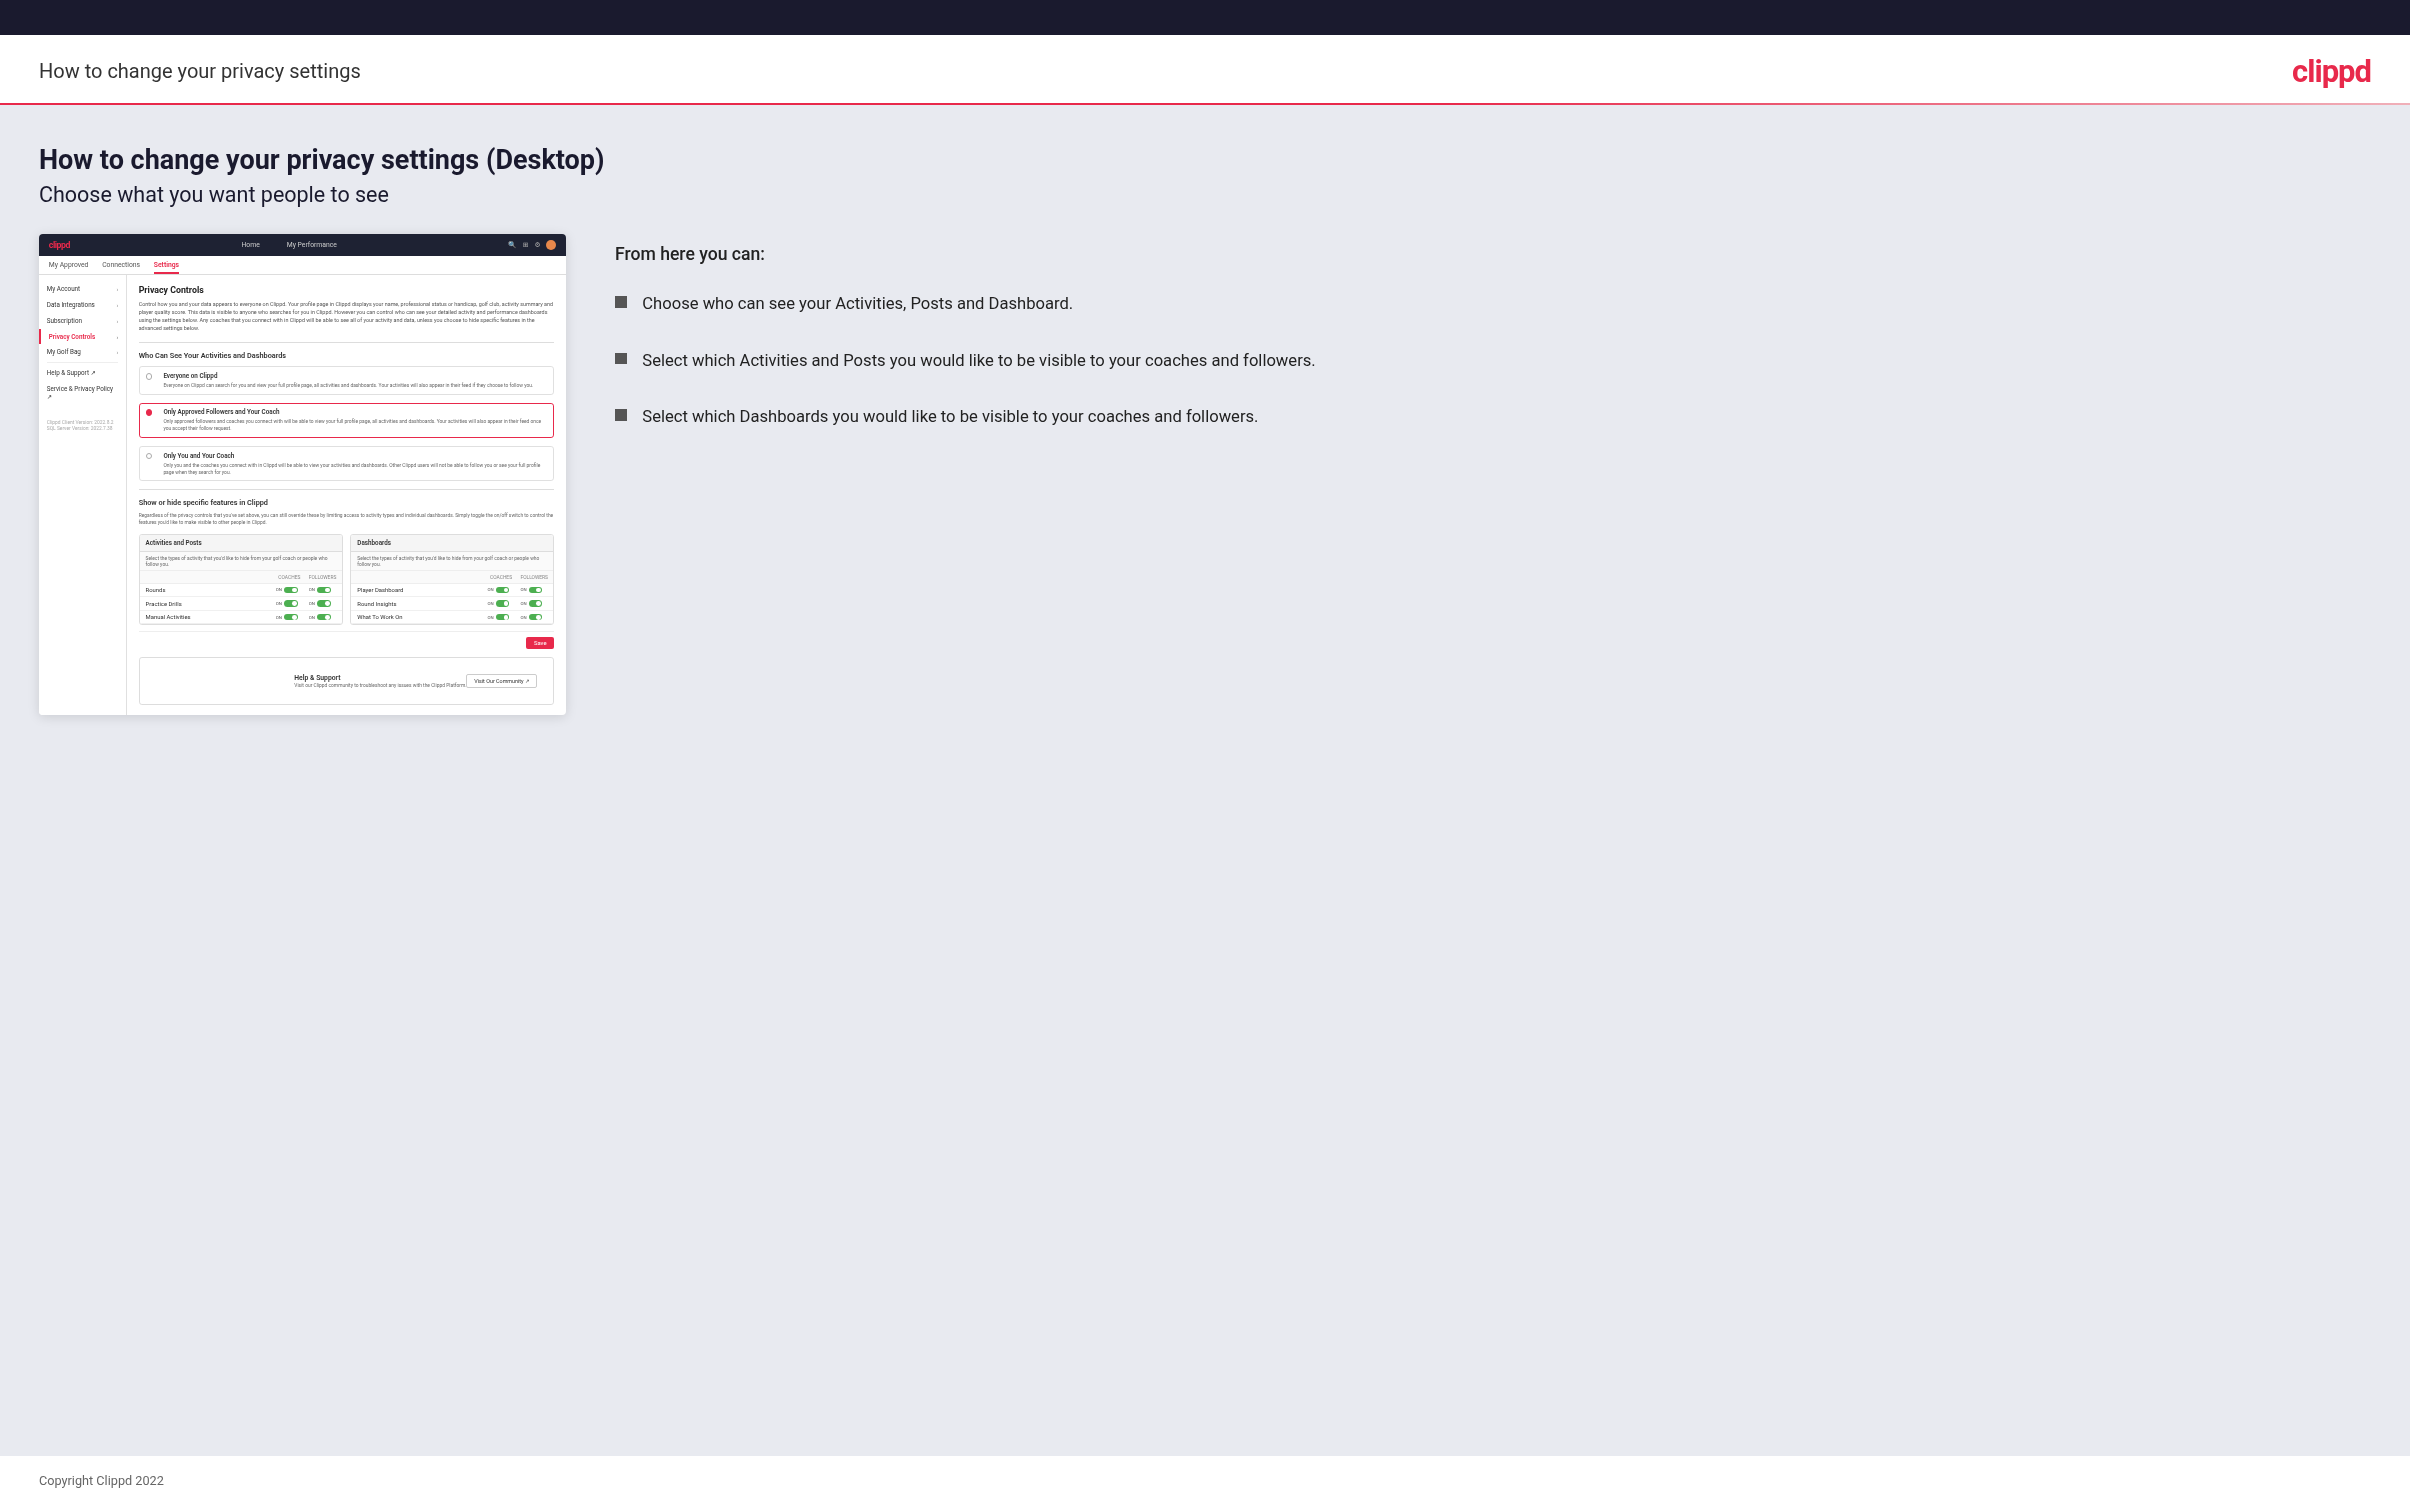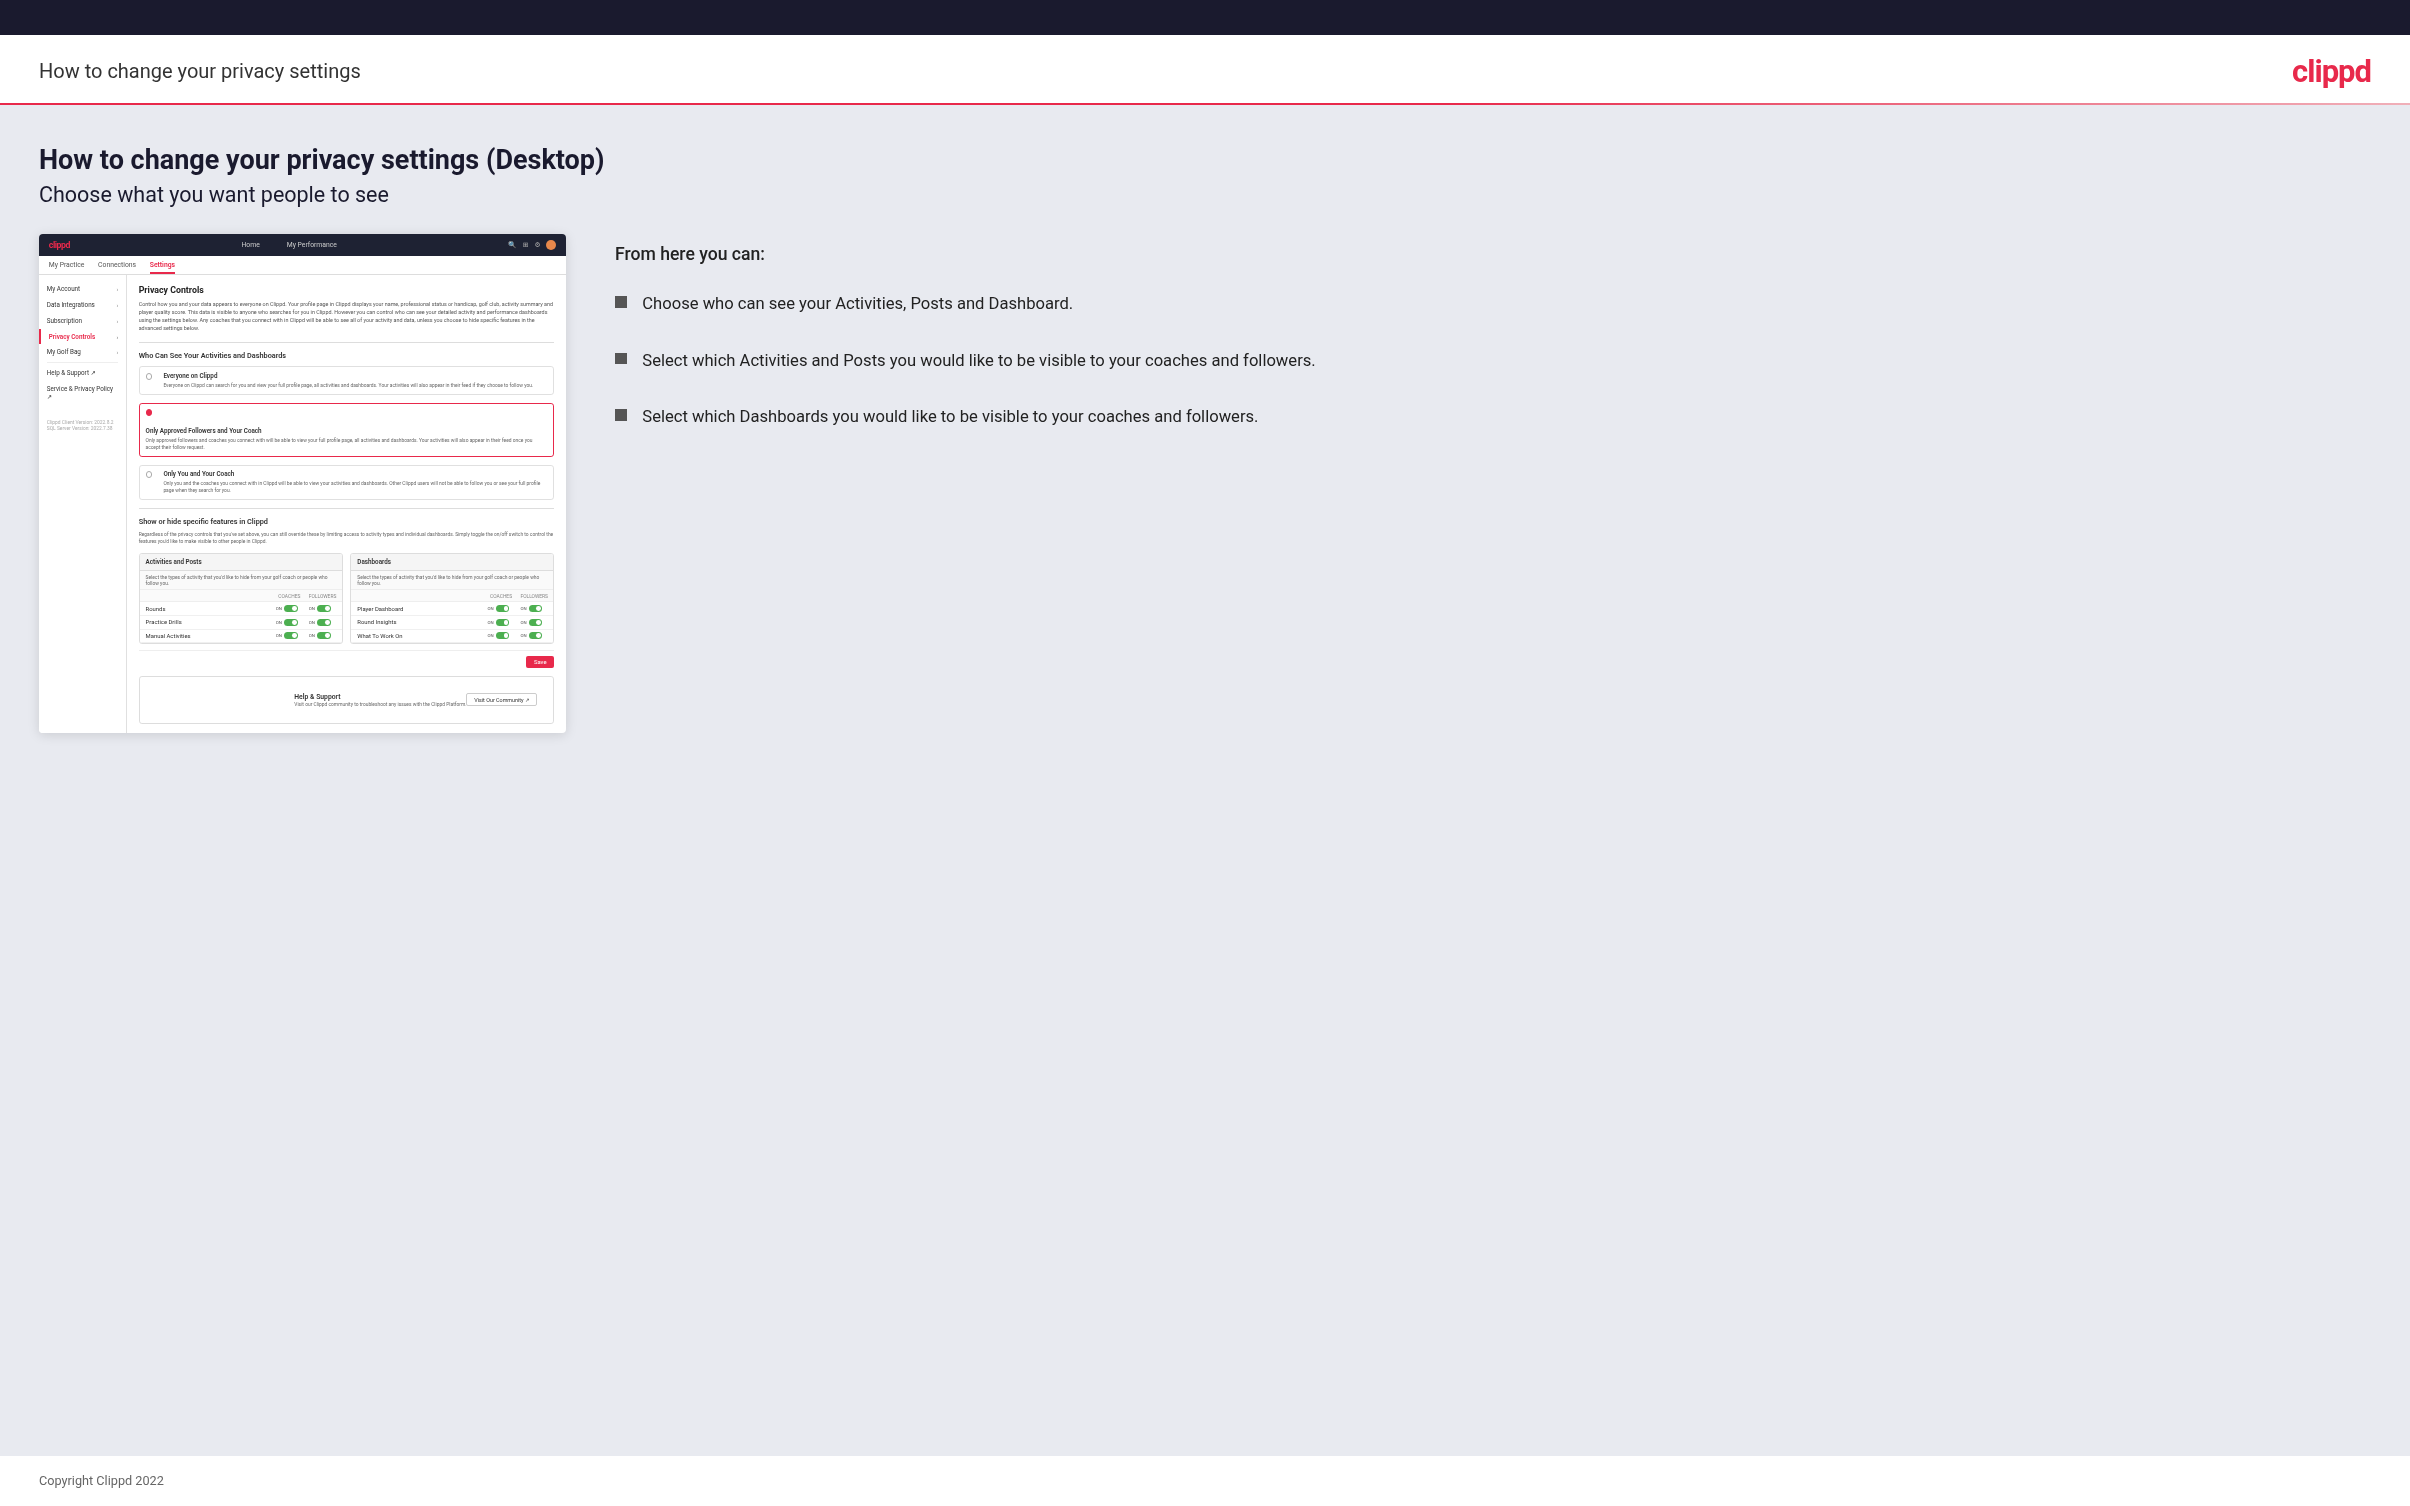--- a/index.html
+++ b/index.html
@@ -466,21 +466,21 @@
           </div>
           <div class="mockup-nav-icons">
             <span style="color:#aaa;font-size:6.8px;">🔍</span>
             <span style="color:#aaa;font-size:6.8px;">⊞</span>
             <span style="color:#aaa;font-size:6.8px;">⚙</span>
             <span class="mockup-icon-circle orange"></span>
           </div>
         </div>
 
         <div class="mockup-subnav">
-          <span class="mockup-subnav-item">My Practice</span>
+          <span class="mockup-subnav-item">My Approved</span>
           <span class="mockup-subnav-item">Connections</span>
           <span class="mockup-subnav-item active">Settings</span>
         </div>
 
         <div class="mockup-body">
 
           <div class="mockup-sidebar">
             <div class="mockup-sidebar-item">
               <span>My Account</span>
               <span class="mockup-sidebar-chevron">›</span>
@@ -524,21 +524,21 @@
             <div class="mockup-who-title">Who Can See Your Activities and Dashboards</div>
 
             <div class="mockup-radio-option">
               <div class="mockup-radio-circle"></div>
               <div>
                 <div class="mockup-radio-label">Everyone on Clippd</div>
                 <div class="mockup-radio-desc">Everyone on Clippd can search for you and view your full profile page, all activities and dashboards. Your activities will also appear in their feed if they choose to follow you.</div>
               </div>
             </div>
 
-            <div class="mockup-radio-option" style="border-color:#e8294b;flex-direction:column;">
+            <div class="mockup-radio-option" style="border-color:#e8294b;">
               <div class="mockup-radio-circle selected"></div>
               <div>
                 <div class="mockup-radio-label">Only Approved Followers and Your Coach</div>
                 <div class="mockup-radio-desc">Only approved followers and coaches you connect with will be able to view your full profile page, all activities and dashboards. Your activities will also appear in their feed once you accept their follow request.</div>
               </div>
             </div>
 
             <div class="mockup-radio-option">
               <div class="mockup-radio-circle"></div>
               <div>

